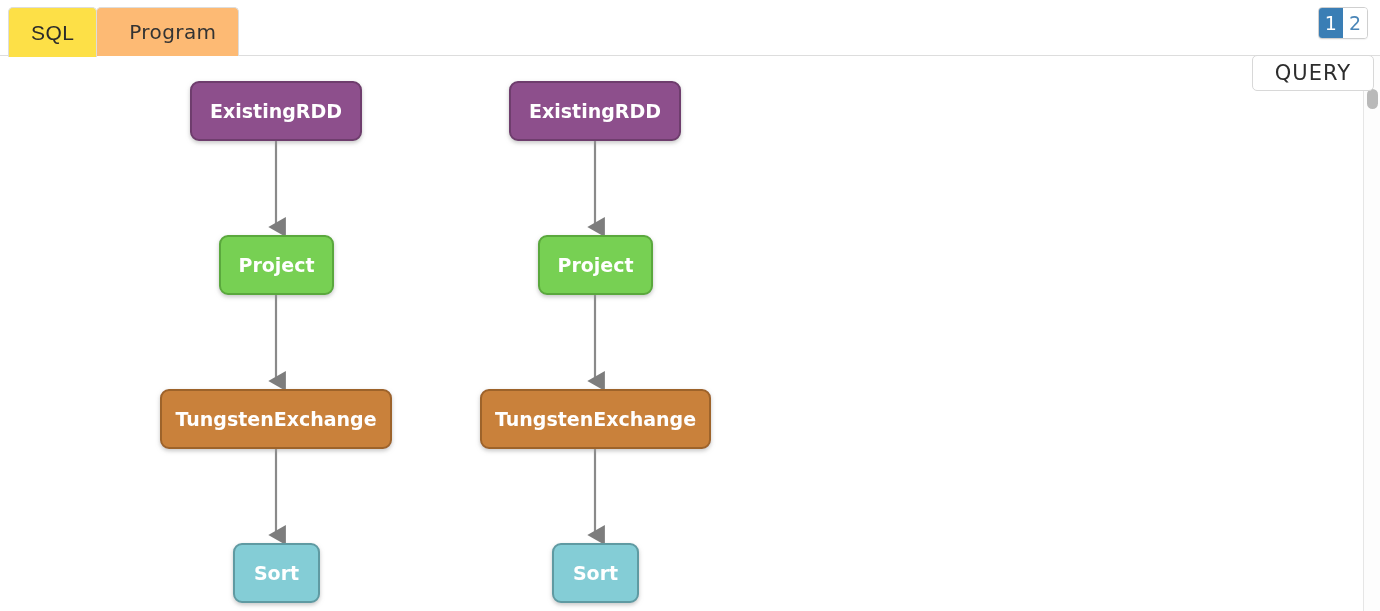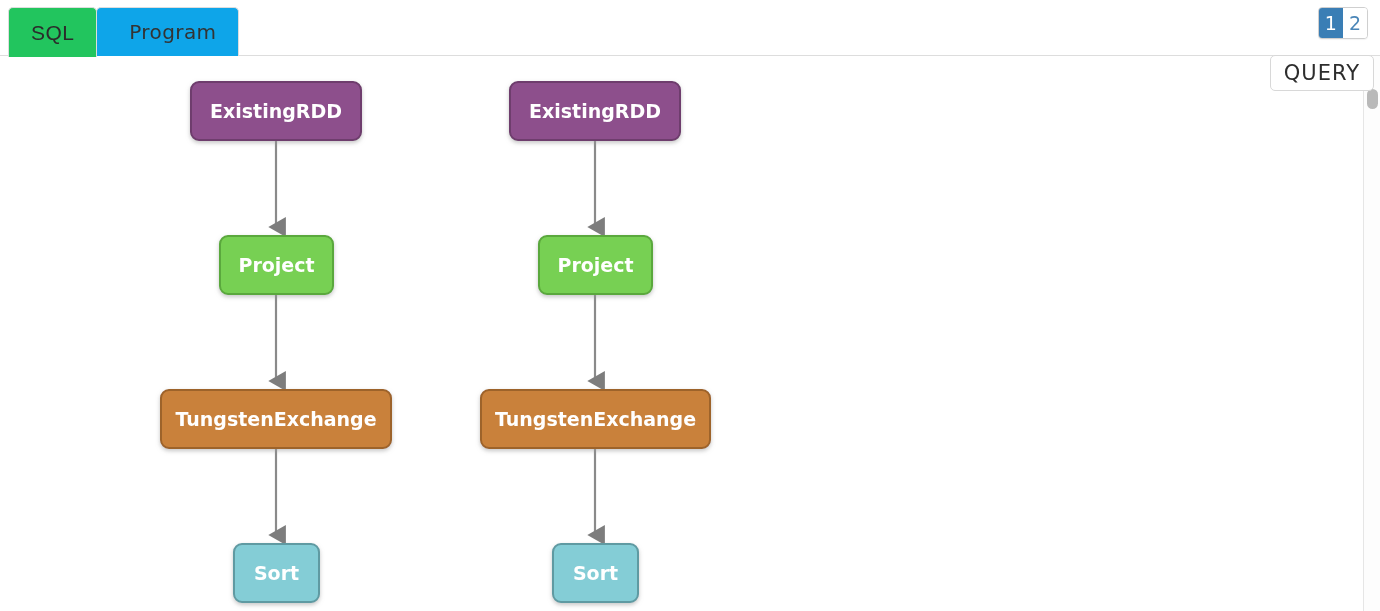--- a/index.html
+++ b/index.html
@@ -45,29 +45,29 @@
     border: 1px solid #dddddd;
     border-bottom: none;
     border-radius: 5px 5px 0 0;
     font-size: 21px;
     letter-spacing: 0.4px;
     cursor: pointer;
     user-select: none;
     position: relative;
   }
   .tab.active {
-    background: #22c55e;
+    background: #fde047;
     color: #2b2b2b;
     z-index: 3;
     margin-bottom: -1px;
     height: 50px;
     border-color: #dddddd;
   }
   .tab.inactive {
-    background: #0ea5e9;
+    background: #fdba74;
     color: #333333;
     z-index: 1;
     margin-left: -1px;
     font-family: "DejaVu Sans", sans-serif;
     font-size: 20px;
     padding-left: 32px;
   }
 
   
   .pagination {
@@ -105,21 +105,21 @@
 
   
   .query-badge {
     position: absolute;
     right: 6px;
     top: 55px;
     height: 36px;
     display: flex;
     align-items: center;
     justify-content: center;
-    padding: 0 13px;
+    padding: 0 22px;
     border: 1px solid #d8d8d8;
     border-radius: 5px;
     background: #ffffff;
     color: #2d2d2d;
     font-size: 21px;
     font-family: "DejaVu Sans", sans-serif;
     letter-spacing: 1px;
     z-index: 9;
   }
 

